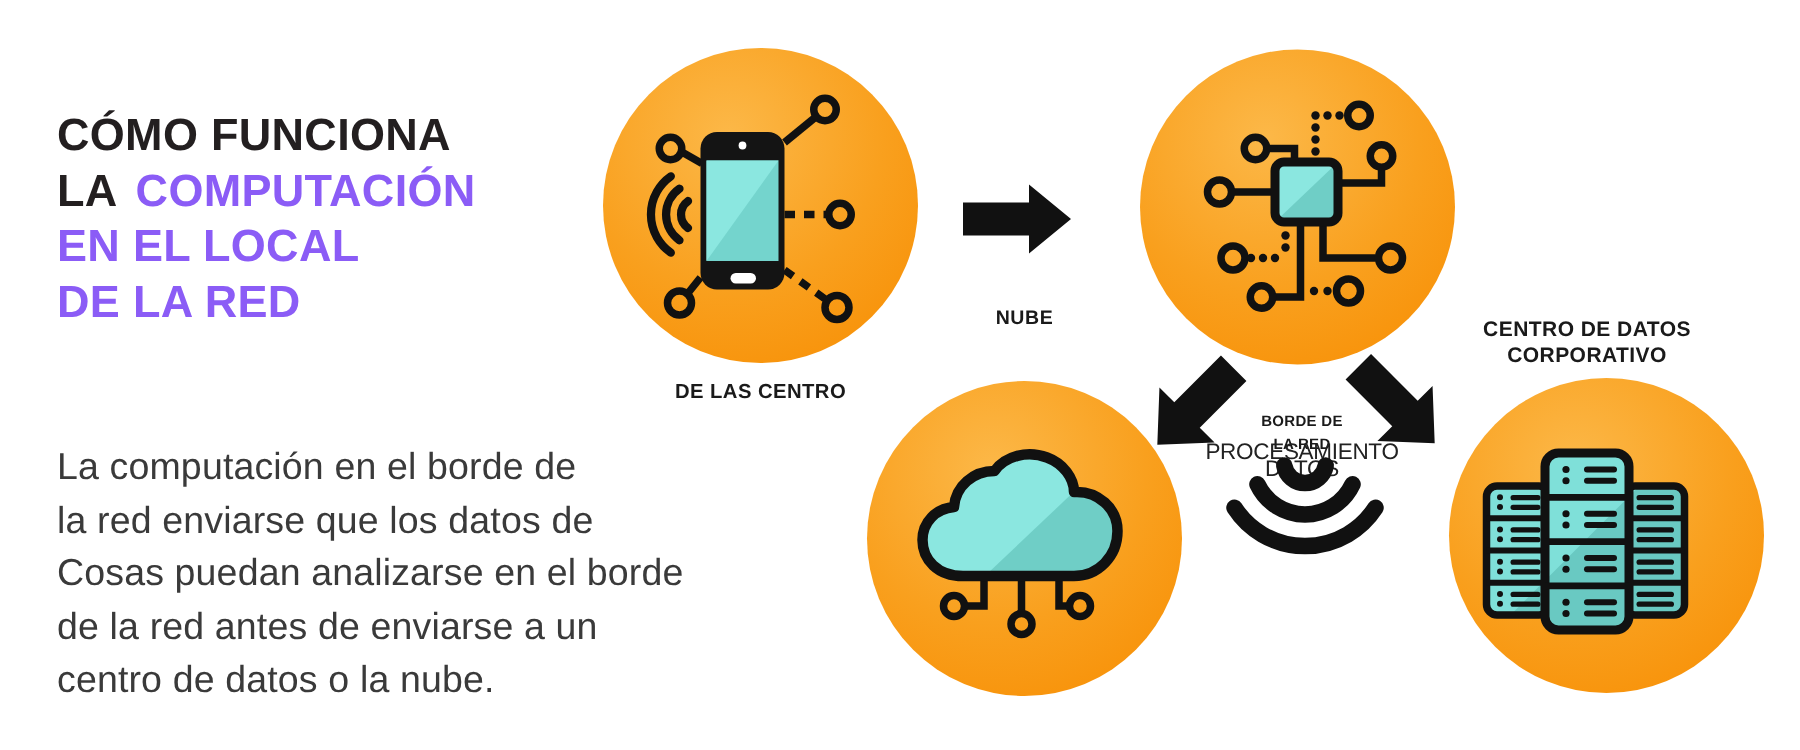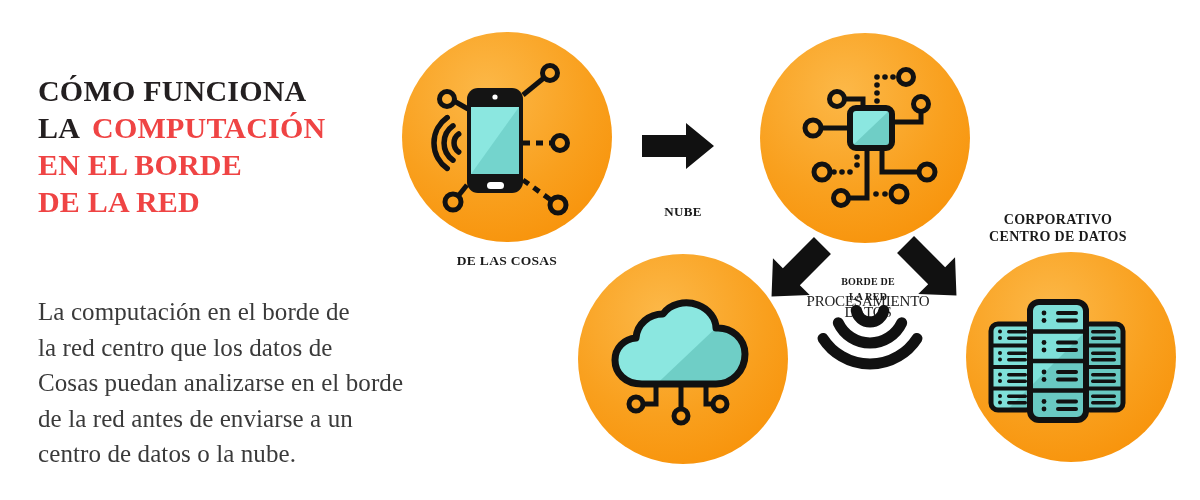--- a/index.html
+++ b/index.html
@@ -1,22 +1,22 @@
 <!DOCTYPE html>
 <html><head>
 <meta charset="utf-8">
 <style>
   html,body{margin:0;padding:0;background:#fff;}
   .stage{position:relative;width:1200px;height:500px;background:#ffffff;overflow:hidden;
-         font-family:Liberation Serif, serif;color:#231F20;}
+         font-family:Liberation Sans, sans-serif;color:#231F20;}
 
   
   .title{position:absolute;left:38px;top:72px;font-weight:800;font-size:30px;
          line-height:37px;letter-spacing:.2px;color:#231F20;}
-  .title .orange{color:#ef4444;}
+  .title .orange{color:#8b5cf6;}
   .title .gap{margin-left:12px;}
   .desc{position:absolute;left:38px;top:262px;font-size:25px;font-weight:300;
         line-height:35.5px;color:#3a3a3a;letter-spacing:.1px;margin-top:32px;}
 
   
   .circle{position:absolute;width:210px;height:210px;border-radius:50%;
           background:radial-gradient(circle at 40% 28%, #FCB848 0%, #F9A01E 52%, #F78C00 100%);}
   .c-iot{left:402px;top:32px;}
   .c-edge{left:760px;top:33px;}
   .c-cloud{left:578px;top:254px;}
@@ -38,27 +38,27 @@
 </head>
 <body>
 
 <div class="stage">
 
   <div class="title">
     <div>CÓMO FUNCIONA</div>
     <div>
       <span>LA</span><span class="orange gap">COMPUTACIÓN</span>
     </div>
-    <div class="orange">EN EL BORDE</div>
+    <div class="orange">EN EL LOCAL</div>
     <div class="orange">DE LA RED</div>
   </div>
 
   <div class="desc">
     <div>La computación en el borde de</div>
-    <div>la red centro que los datos de</div>
+    <div>la red enviarse que los datos de</div>
     <div>Cosas puedan analizarse en el borde</div>
     <div>de la red antes de enviarse a un</div>
     <div>centro de datos o la nube.</div>
   </div>
 
   <div class="circle c-iot"></div>
   <div class="circle c-edge"></div>
   <div class="circle c-cloud"></div>
   <div class="circle c-dc"></div>
 
@@ -85,21 +85,21 @@
       </g>
 
       <rect x="43" y="30" width="56" height="105" rx="11" fill="#141414"></rect>
       <rect x="47" y="49" width="48" height="67" fill="#74D4CD"></rect>
       <polygon points="47,49 95,49 47,116" fill="#8BE7E0"></polygon>
       <circle cx="71" cy="39" r="2.6" fill="#ffffff"></circle>
       <rect x="63" y="124" width="17" height="7" rx="3.5" fill="#ffffff"></rect>
     </svg>
   </div>
   <div class="nlabel l-iot">
-    <div>DE LAS COSAS</div>
+    <div>DE LAS CENTRO</div>
   </div>
 
   <div class="abs" style="left:642px;top:121px;">
     <svg width="74" height="50" viewBox="0 0 74 50">
       <polygon points="0,14 44,14 44,2 72,25 44,48 44,36 0,36" fill="#111"></polygon>
     </svg>
   </div>
 
   <div class="abs" style="left:798px;top:58px;">
     <svg width="140" height="150" viewBox="0 0 140 150">
@@ -193,22 +193,22 @@
         <circle cx="112" cy="106" r="7"></circle>
       </g>
 
       <path d="M34 86 C17 86 7 75 7 62 C7 50 16 41 28 40 C29 26 41 16 55 16 C62 6 77 2 90 7 C101 11 108 21 108 30 C124 29 137 41 137 56 C137 73 124 86 108 86 Z" fill="#8BE7E0"></path>
       <polygon clip-path="url(#cloudclip)" points="0,132 150,-10 150,132" fill="#6FCEC6"></polygon>
       <path d="M34 86 C17 86 7 75 7 62 C7 50 16 41 28 40 C29 26 41 16 55 16 C62 6 77 2 90 7 C101 11 108 21 108 30 C124 29 137 41 137 56 C137 73 124 86 108 86 Z" fill="none" stroke="#111" stroke-width="7" stroke-linejoin="round"></path>
     </svg>
   </div>
 
   <div class="nlabel l-dc">
+    <div>CENTRO DE DATOS</div>
     <div>CORPORATIVO</div>
-    <div>CENTRO DE DATOS</div>
   </div>
   <div class="abs" style="left:983px;top:294px;">
     <svg width="145" height="132" viewBox="0 0 145 132">
       <defs>
         <clipPath id="rackL">
             <rect x="8" y="30" width="42" height="86" rx="7"></rect>
           </clipPath>
         <clipPath id="rackR">
             <rect x="100" y="30" width="40" height="86" rx="7"></rect>
           </clipPath>

